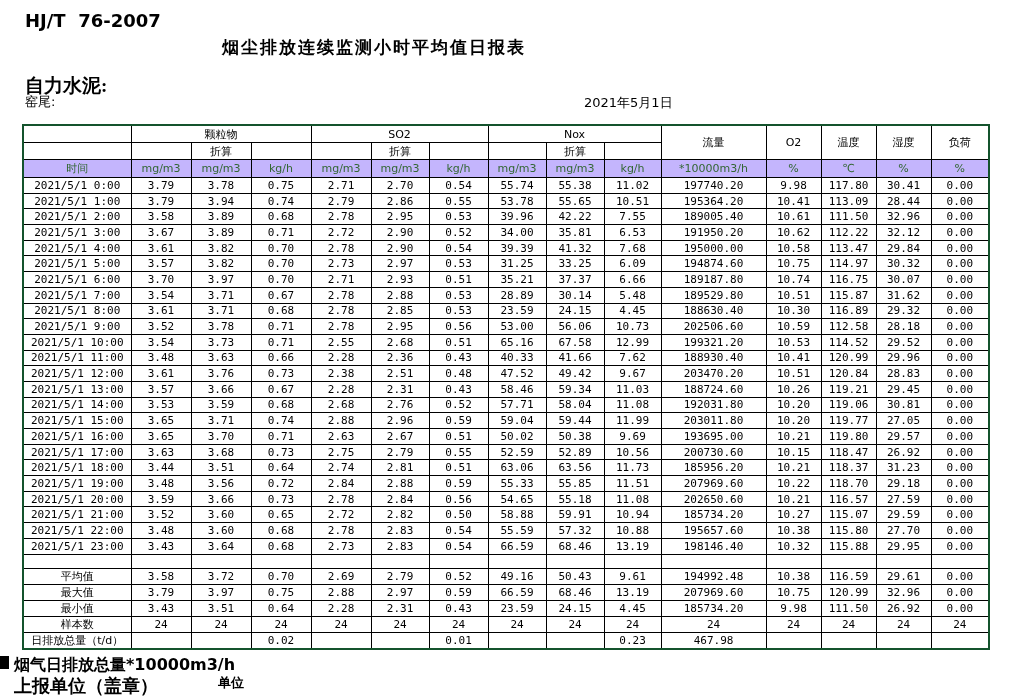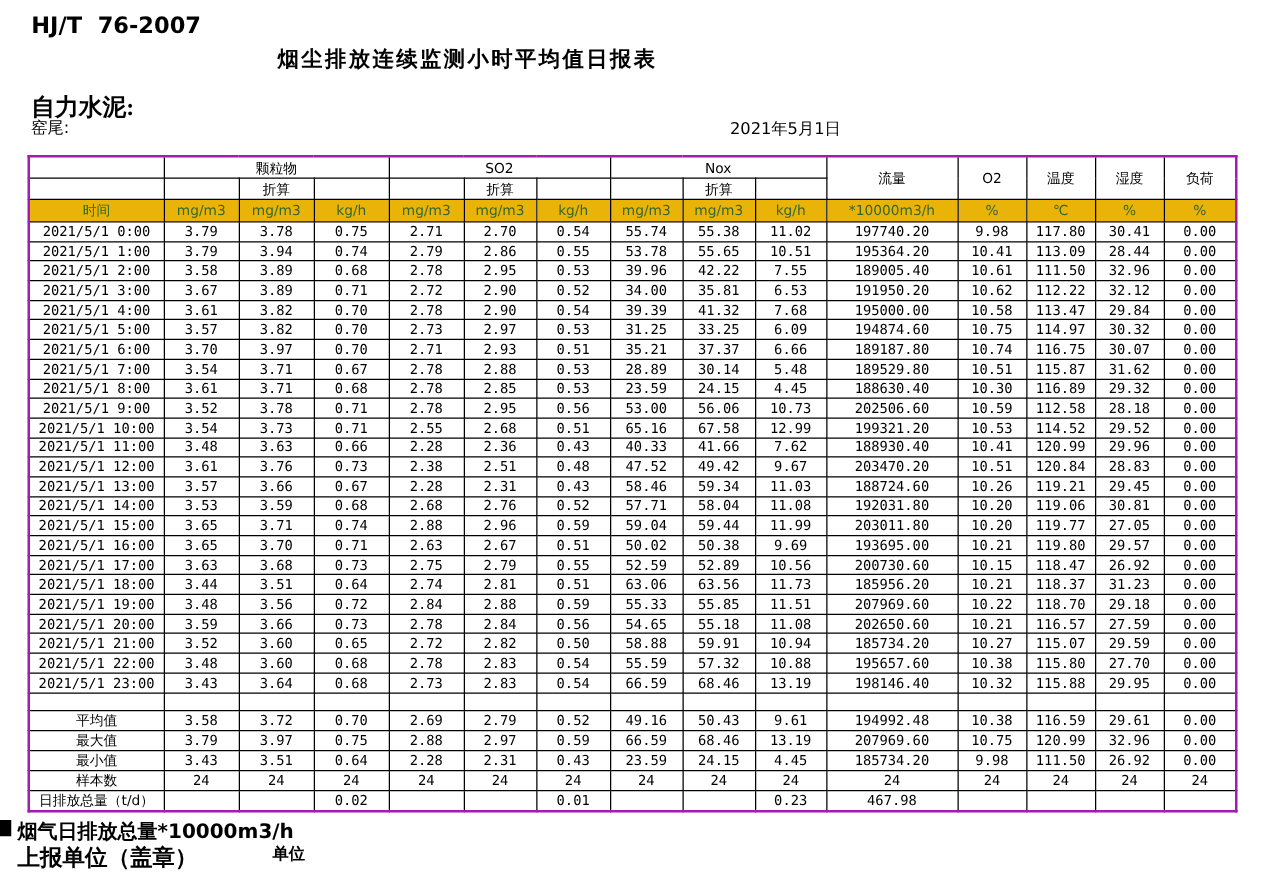--- a/index.html
+++ b/index.html
@@ -15,32 +15,32 @@
   #report-title{left:222px;top:36px;font-size:17px;font-weight:bold;letter-spacing:2px;}
   #company-name{left:25px;top:73px;font-size:19px;font-weight:bold;font-family:Liberation Serif, serif;}
   #station-name{left:25px;top:93px;font-size:13px;font-weight:normal;}
   #report-date{left:584px;top:94px;font-size:13px;}
 
   table#report-table{
     position:absolute;left:22px;top:124px;
     width:966px;
     border-collapse:collapse;
     table-layout:fixed;
-    border:2px solid #a21caf;
+    border:2px solid #14532d;
   }
   #report-table td{
     border:1px solid #000;
     padding:0 3px;
     font-size:11px;
     text-align:center;
     overflow:hidden;
     white-space:nowrap;
   }
   tr.h1 td, tr.h2 td{height:16px;font-size:12px;}
-  tr.h3 td{height:17px;background:#eab308;color:#336633;font-size:11px;}
+  tr.h3 td{height:17px;background:#c4b5fd;color:#336633;font-size:11px;}
   tr.h3 td.timehead{font-size:12px;}
   tbody tr{height:15.7px;}
   tbody tr.blankrow{height:14px;}
   tbody tr.sumrow{height:16px;}
   td.timecell{
     text-align:right;
     font-family:"DejaVu Sans Mono","DejaVu Sans",monospace;
     font-size:11px;
     padding-right:5px;
   }

